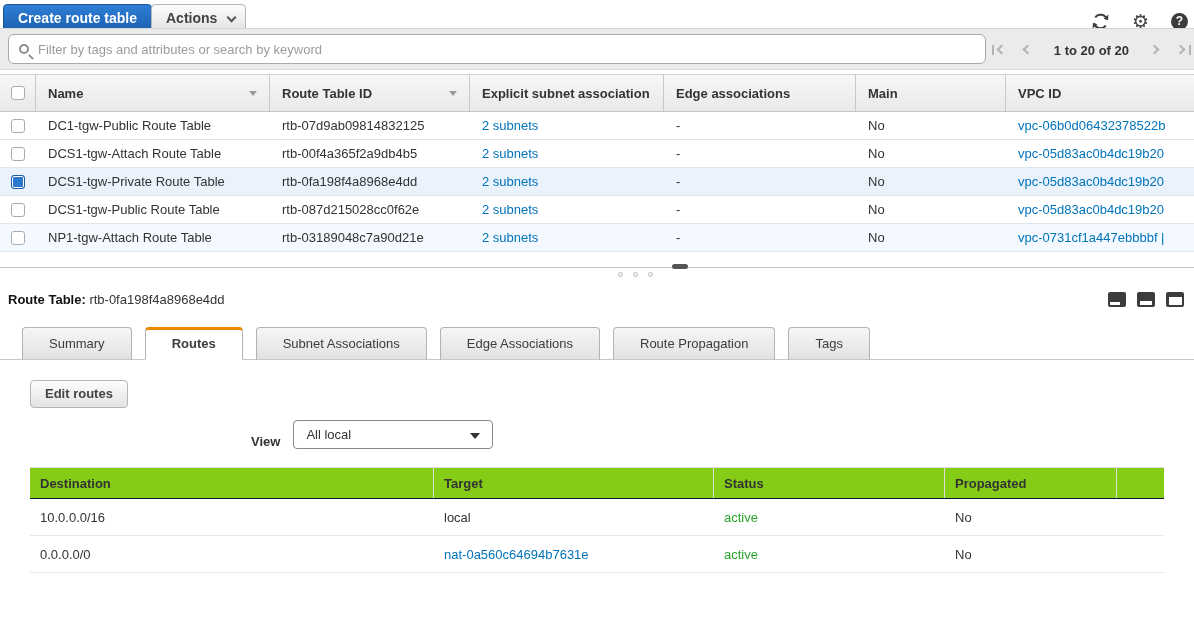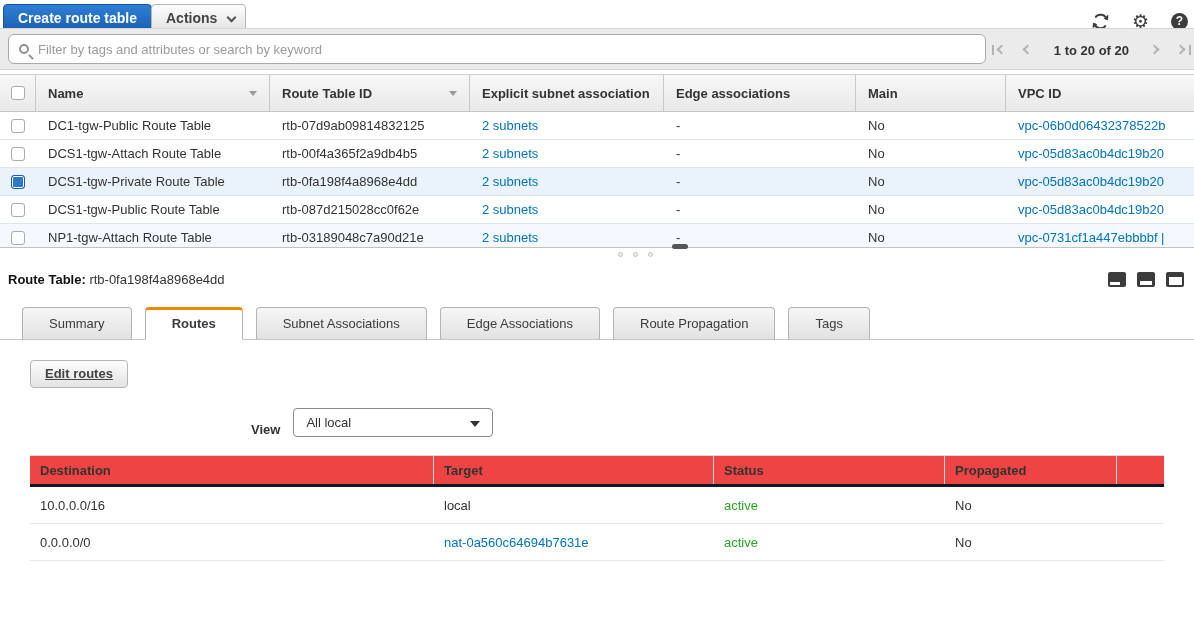--- a/index.html
+++ b/index.html
@@ -47,21 +47,21 @@
   .lheader { height:38px; background:linear-gradient(#f7f7f7,#e9e9e9); border-top:1px solid #cfcfcf;
     border-bottom:1px solid #c6c6c6; margin-top:4px; }
   .lheader .hcell { display:flex; align-items:center; padding:0 12px; font-weight:bold; color:#333;
     border-right:1px solid #c9c9c9; white-space:nowrap; overflow:hidden; position:relative; }
   .lheader .hcell:last-child { border-right:none; }
   .sort-caret { width:0; height:0; border-left:4px solid transparent; border-right:4px solid transparent;
     border-top:5px solid #9a9a9a; margin-left:auto; flex:none; }
   .cbwrap { display:flex; align-items:center; justify-content:center; padding:0 !important; }
   .cb { width:14px; height:14px; border:1px solid #ababab; border-radius:3px; background:#fff; cursor:pointer; }
   .cb.checked { background:#2a78cf; border-color:#1f5fa8; box-shadow:inset 0 0 0 1px #fff; }
-  .lbody { height:136px; overflow:hidden; border-bottom:1px solid #c2c2c2; }
+  .lbody { height:156px; overflow:hidden; border-bottom:1px solid #c2c2c2; }
   .lrow { height:28px; border-bottom:1px solid #dde6ef; background:#fff; }
   .lrow.selected { background:#eaf3fb; }
   .lrow.tinted { background:#f3f9fe; }
   .lrow .cell { display:flex; align-items:center; padding:0 12px; white-space:nowrap; overflow:hidden; color:#333; }
   .link { color:#0073bb; cursor:pointer; text-decoration:none; }
 
   
   .pane-div { height:14px; position:relative; background:#fff; }
   .drag-dots { position:absolute; left:618px; top:4px; display:flex; gap:10px; cursor:row-resize; }
   .drag-dots i { width:5px; height:5px; border:1px solid #c3c3c3; border-radius:50%; background:#eee; }
@@ -79,31 +79,31 @@
 
   .tabs { padding-left:22px; border-bottom:1px solid #c7c7c7; display:flex; align-items:flex-end;
     height:38px; margin-top:6px; }
   .tab { background:linear-gradient(#f6f6f6,#e2e2e2); border:1px solid #b3b3b3; border-bottom:none;
     border-radius:4px 4px 0 0; padding:8px 26px 8px 26px; margin-right:13px; margin-bottom:-1px;
     color:#3c3c3c; cursor:pointer; border-bottom:1px solid #c7c7c7; white-space:nowrap; }
   .tab.active { background:#fff; border-top:3px solid #ec8800; font-weight:bold;
     border-bottom:1px solid #fff; padding-top:6px; }
 
   .content { background:#fff; }
-  .btn-edit { margin:20px 0 8px 30px;text-decoration:underline; }
+  .btn-edit { margin:20px 0 0 30px; }
   .view-row { margin-top:12px; display:flex; align-items:flex-end; }
   .view-label { font-weight:bold; margin-left:251px; }
   .select { margin-left:13px; width:200px; height:29px; border:1px solid #8a8a8a; border-radius:4px;
     background:#fff; display:flex; align-items:center; padding:0 12px; cursor:pointer; position:relative; }
   .select .sel-caret { position:absolute; right:12px; top:12px; width:0; height:0;
     border-left:5px solid transparent; border-right:5px solid transparent; border-top:6px solid #333; }
 
   .rtable { margin:18px 30px 0 30px; }
   .rgrid { display:grid; grid-template-columns:404px 280px 231px 172px 1fr; }
-  .rheader { height:32px; background:#ef4444; border-top:1px solid #dcdcdc; border-bottom:3px solid #0f172a; }
+  .rheader { height:32px; background:#84cc16; border-top:1px solid #dcdcdc; border-bottom:1px solid #0f172a; }
   .rheader .hcell { display:flex; align-items:center; padding:0 10px; font-weight:bold;
     border-right:1px solid #ddd; }
   .rheader .hcell:last-child { border-right:none; }
   .rrow { height:37px; border-bottom:1px solid #e8e8e8; }
   .rrow .cell { display:flex; align-items:center; padding:0 10px; }
   .status-active { color:#29a329; }
 </style>
 </head>
 <body>
 

